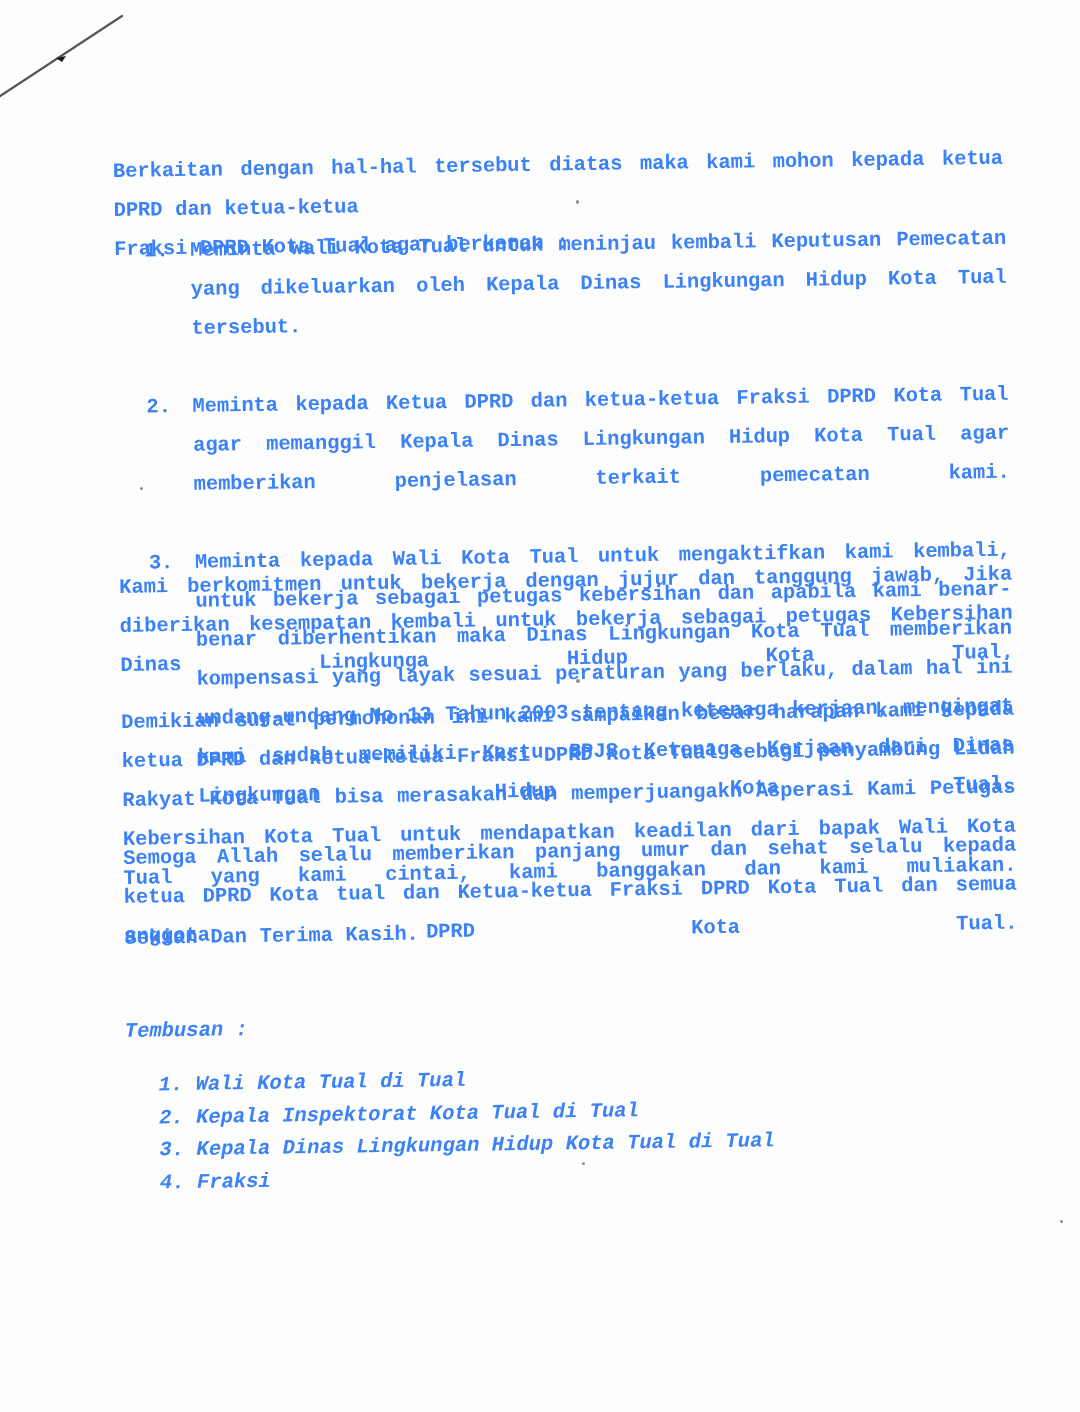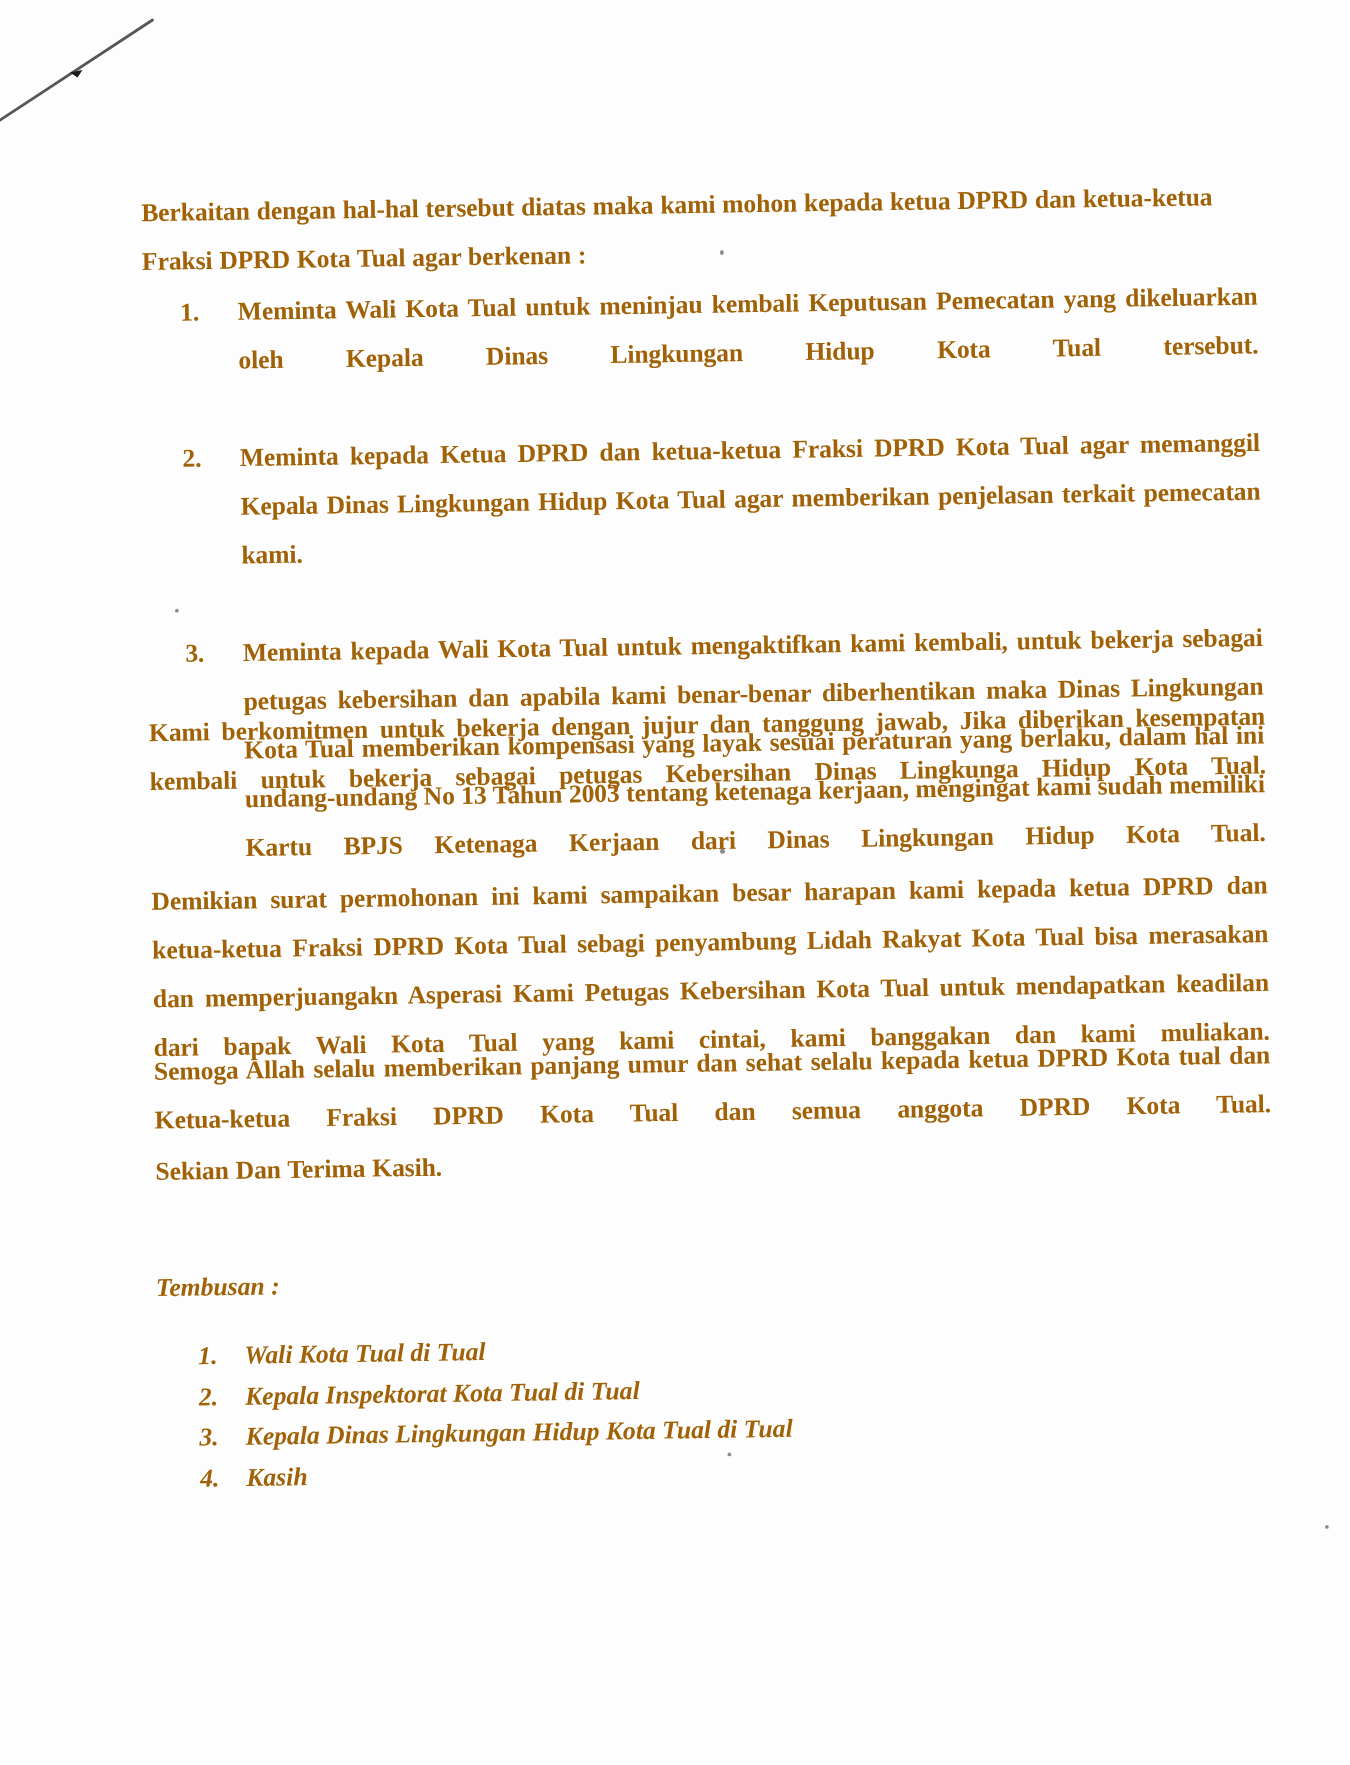--- a/index.html
+++ b/index.html
@@ -6,22 +6,22 @@
     margin: 0;
     padding: 0;
     background: #ffffff;
   }
   .page {
     position: relative;
     width: 1080px;
     height: 1412px;
     background: #fdfdfd;
     overflow: hidden;
-    font-family: Liberation Serif, serif;
-    color: #a16207;
+    font-family: Liberation Mono, monospace;
+    color: #3b82f6;
   }
 
   
   .scan-stroke {
     position: absolute;
     left: -10px;
     top: 0px;
     width: 160px;
     height: 110px;
     pointer-events: none;
@@ -198,18 +198,18 @@
       <div class="tembusan-item">
         <span class="marker">2.</span>
         <span>Kepala Inspektorat Kota Tual di Tual</span>
       </div>
       <div class="tembusan-item">
         <span class="marker">3.</span>
         <span>Kepala Dinas Lingkungan Hidup Kota Tual di Tual</span>
       </div>
       <div class="tembusan-item">
         <span class="marker">4.</span>
-        <span>Kasih</span>
+        <span>Fraksi</span>
       </div>
     </div>
 
   </div>
 </div>
 
 </body></html>

